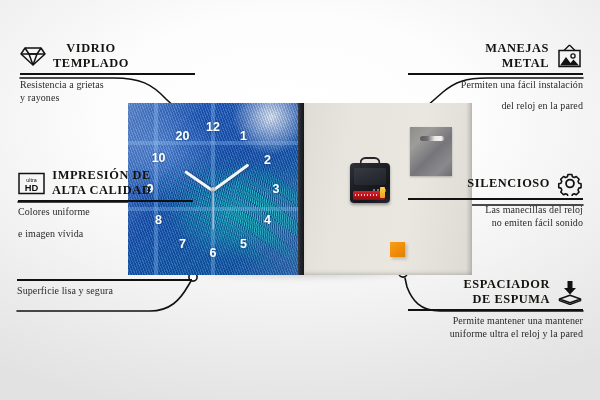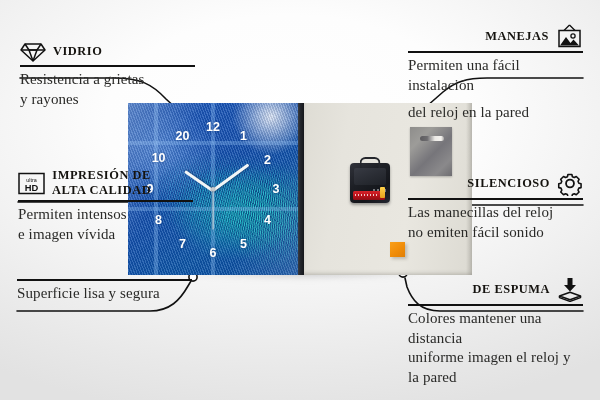--- a/index.html
+++ b/index.html
@@ -17,28 +17,28 @@
   .feature{position:absolute;}
   .feat-head{display:flex;align-items:center;gap:7px;}
   .feat-title{
     font-family:"Liberation Serif", serif;
     font-size:12.4px;font-weight:bold;letter-spacing:.55px;
     color:#15130f;line-height:1.22;text-transform:uppercase;
   }
   .feat-rule{height:1.6px;background:#111;margin-top:2px;}
   .feat-desc{
     font-family:"Liberation Serif", serif;
-    font-size:15px;color:#2a2a28;line-height:1.33;margin-top:3px;letter-spacing:.1px;
+    font-size:10px;color:#2a2a28;line-height:1.33;margin-top:3px;letter-spacing:.1px;
   }
   .left .feat-head{justify-content:flex-start;}
   .left .feat-title{text-align:center;}
   .left .feat-desc{text-align:left;}
   .right .feat-head{justify-content:flex-end;}
   .right .feat-title{text-align:right;}
-  .right .feat-desc{text-align:left;}
+  .right .feat-desc{text-align:right;}
   .icon{flex:none;display:block;}
 
   
   #product{position:absolute;left:128px;top:103px;width:344px;height:172px;}
   #shadow{
     position:absolute;left:130px;top:268px;width:350px;height:18px;
     background:radial-gradient(ellipse 50% 50% at 50% 25%, rgba(90,90,95,.34), rgba(120,120,125,0) 72%);
     filter:blur(3px);
   }
   #back-panel{
@@ -222,53 +222,55 @@
         <g fill="none" stroke="#111" stroke-width="1.5" stroke-linejoin="round">
           <path d="M5 3 H21 L25 9 L13 20 L1 9 Z"></path>
           <path d="M1 9 H25"></path>
             <path d="M5 3 L9 9 L13 20"></path>
             <path d="M21 3 L17 9 L13 20"></path>
           <path d="M9 9 H17"></path>
         </g>
       </svg>
       <div>
         <div class="feat-title">VIDRIO</div>
+        <div class="feat-title">TEMPLADO</div>
       </div>
     </div>
     <div class="feat-rule" style="width:175px;"></div>
     <div class="feat-desc">Resistencia a grietas</div>
     <div class="feat-desc" style="margin-top:0;">y rayones</div>
   </div>
 
   <div class="feature left" style="left:18px;top:168px;width:175px;">
     <div class="feat-head">
       <svg class="icon" width="27" height="23" viewBox="0 0 27 23">
         <rect x="1" y="1.5" width="25" height="20" fill="none" stroke="#111" stroke-width="1.5"></rect>
         <text x="13.5" y="9.6" text-anchor="middle" font-family="Liberation Sans, sans-serif" font-size="5.4" fill="#111">ultra</text>
         <text x="13.5" y="18.6" text-anchor="middle" font-family="Liberation Sans, sans-serif" font-size="9.4" font-weight="bold" fill="#111">HD</text>
       </svg>
       <div>
         <div class="feat-title">IMPRESIÓN DE</div>
         <div class="feat-title">ALTA CALIDAD</div>
       </div>
     </div>
     <div class="feat-rule" style="width:175px;"></div>
-    <div class="feat-desc">Permiten intensos</div>
-    <div class="feat-desc" style="margin-top:0;">e imagen vívida</div>
+    <div class="feat-desc">Colores uniforme</div>
+    <div class="feat-desc" style="margin-top:9px;">e imagen vívida</div>
   </div>
 
   <div class="feature left" style="left:17px;top:277px;width:175px;">
     <div class="feat-rule" style="width:175px;"></div>
     <div class="feat-desc">Superficie lisa y segura</div>
   </div>
 
-  <div class="feature right" style="left:408px;top:24px;width:175px;">
+  <div class="feature right" style="left:408px;top:41px;width:175px;">
     <div class="feat-head">
       <div>
         <div class="feat-title">MANEJAS</div>
+        <div class="feat-title">METAL</div>
       </div>
       <svg class="icon" width="27" height="25" viewBox="0 0 27 25">
         <path d="M13.5 1 L8 6.5 M13.5 1 L19 6.5" fill="none" stroke="#111" stroke-width="1.3"></path>
         <rect x="3" y="6.5" width="21" height="16" fill="none" stroke="#111" stroke-width="1.5"></rect>
         <circle cx="17" cy="12" r="2.1" fill="none" stroke="#111" stroke-width="1.3"></circle>
         <path d="M4 21.5 L10 13 L14.5 19 L17.5 15.5 L23 21.5 Z" fill="#111"></path>
       </svg>
     </div>
     <div class="feat-rule" style="width:175px;"></div>
     <div class="feat-desc">Permiten una fácil instalación</div>
@@ -286,26 +288,27 @@
       </svg>
     </div>
     <div class="feat-rule" style="width:175px;"></div>
     <div class="feat-desc">Las manecillas del reloj</div>
     <div class="feat-desc" style="margin-top:0;">no emiten fácil sonido</div>
   </div>
 
   <div class="feature right" style="left:408px;top:277px;width:175px;">
     <div class="feat-head">
       <div>
+        <div class="feat-title">ESPACIADOR</div>
         <div class="feat-title">DE ESPUMA</div>
       </div>
       <svg class="icon" width="26" height="25" viewBox="0 0 26 25">
         <path d="M10.5 1 h5 v7 h3.5 L13 14.5 L7 8 h3.5 Z" fill="#111"></path>
         <path d="M13 15.2 L23.5 19 L13 22.8 L2.5 19 Z" fill="none" stroke="#111" stroke-width="1.5" stroke-linejoin="round"></path>
         <path d="M2.5 19 v1.6 L13 24.4 L23.5 20.6 V19" fill="none" stroke="#111" stroke-width="1.5" stroke-linejoin="round"></path>
       </svg>
     </div>
     <div class="feat-rule" style="width:175px;"></div>
-    <div class="feat-desc">Colores mantener una distancia</div>
-    <div class="feat-desc" style="margin-top:0;">uniforme imagen el reloj y la pared</div>
+    <div class="feat-desc">Permite mantener una mantener</div>
+    <div class="feat-desc" style="margin-top:0;">uniforme ultra el reloj y la pared</div>
   </div>
 
 </div>
 
 </body></html>

